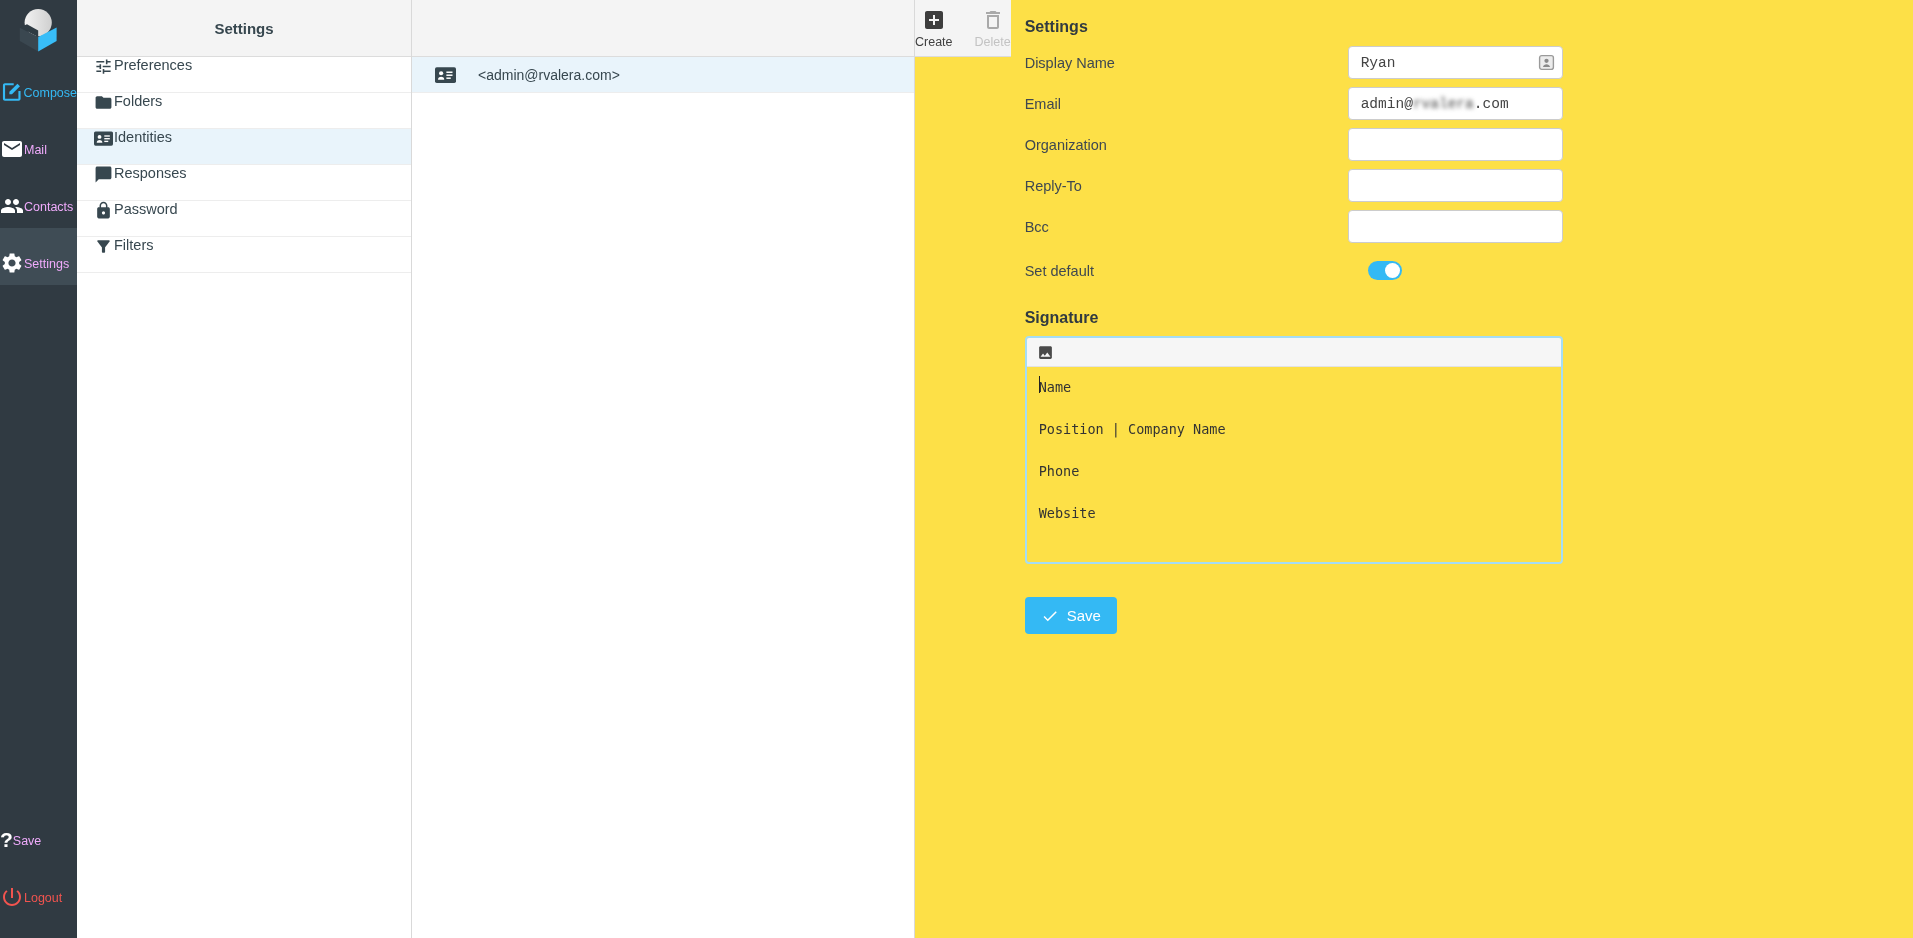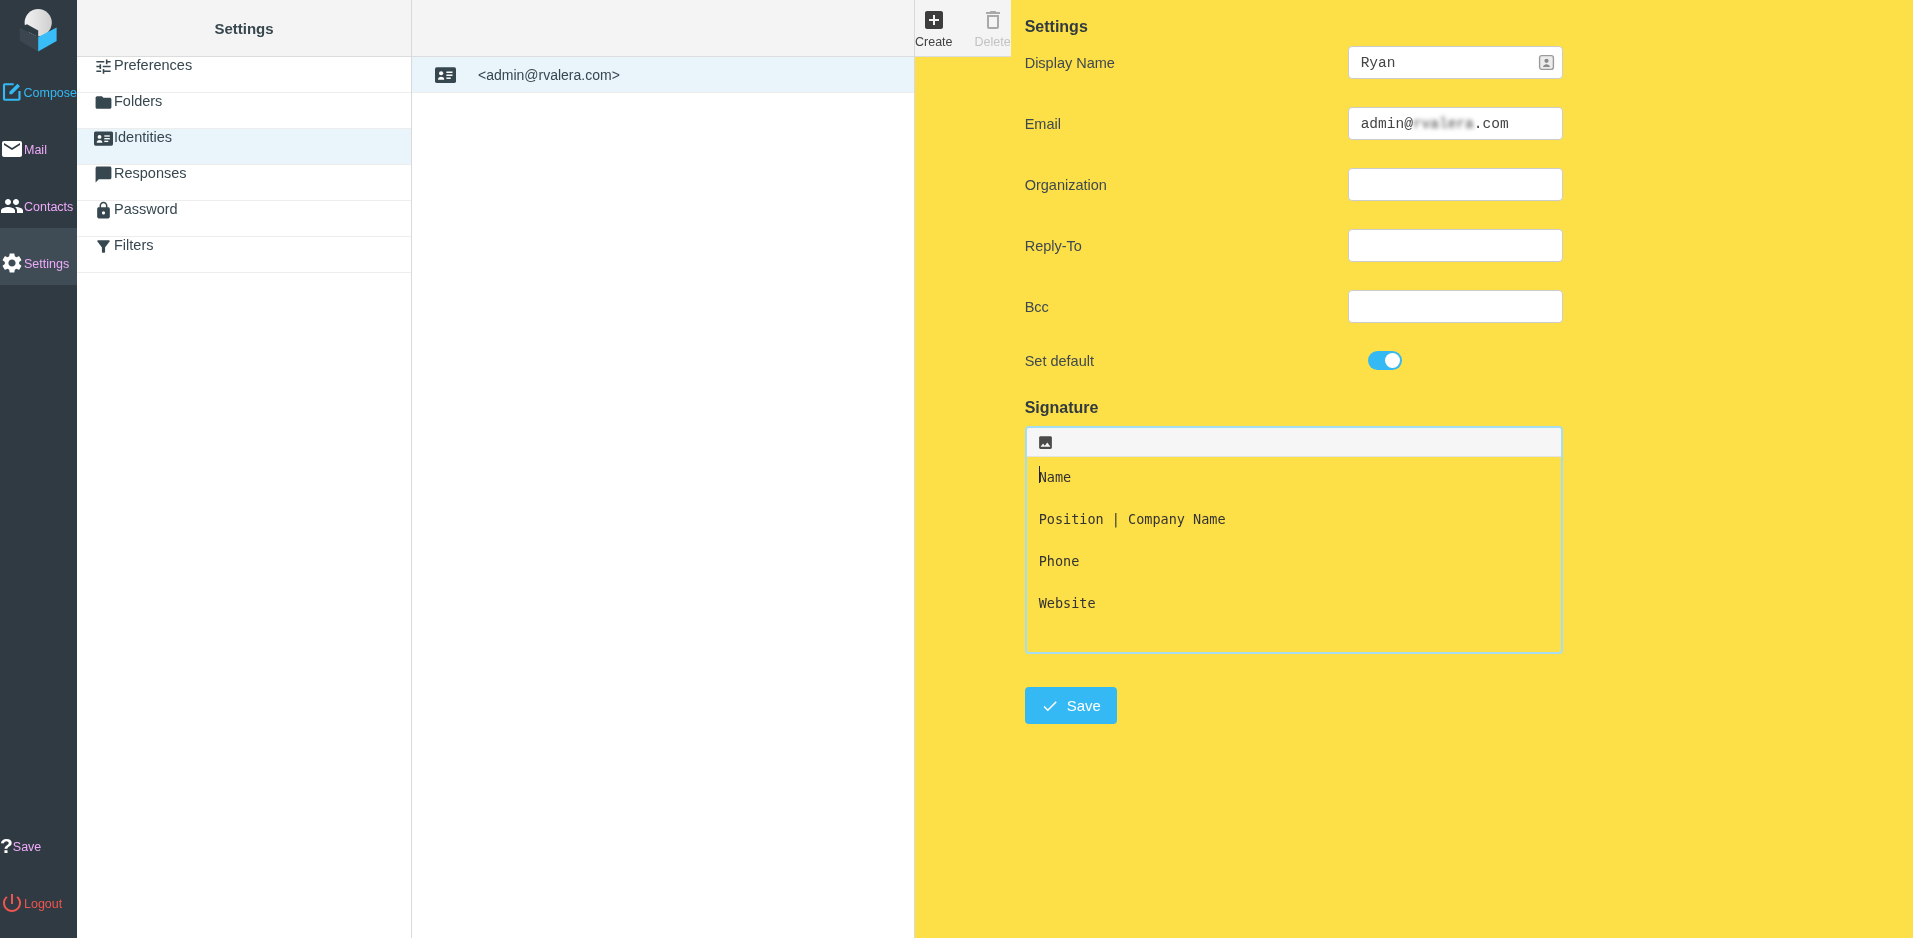--- a/index.html
+++ b/index.html
@@ -20,21 +20,21 @@
   .task .tlabel{font-size:12.5px;margin-top:3px;color:#f0abfc;}
   .task svg{width:24px;height:24px;}
   .task.accent .tlabel{color:var(--accent);}
   .task.accent svg{fill:var(--accent);}
   .task.white svg{fill:#fff;}
   .task.active{background:var(--sidebarActiveBg);}
   .task.red .tlabel{color:var(--logoutRed);}
   .task.red svg{fill:var(--logoutRed);}
   .qmark{font-size:21px;font-weight:700;color:#fff;line-height:24px;}
   .push{margin-top:auto;}
-  .task:last-child{margin-bottom:13px;}
+  .task:last-child{margin-bottom:19px;}
 
   
   .col{background:#fff;border-right:1px solid #d9d9d9;display:flex;flex-direction:column;flex-shrink:0;}
   .col-header{height:57px;background:var(--headerBg);border-bottom:1px solid #dcdcdc;
     display:flex;align-items:center;justify-content:center;flex-shrink:0;}
   .col-title{font-weight:700;font-size:15px;color:var(--darkText);}
   .settings-col{width:335px;}
   .identities-col{width:503px;}
   .menu-list{list-style:none;}
   .menu-item{height:36px;display:flex;align-items:flex-start;gap:1px;padding:0 17px;
@@ -55,21 +55,21 @@
   .tbtn svg{width:24px;height:24px;}
   .tbtn .tblabel{font-size:12.5px;}
   .tbtn.create svg{fill:#3d3d3d;}
   .tbtn.create .tblabel{color:#3f3f3f;}
   .tbtn.disabled svg{fill:#a9a9a9;}
   .tbtn.disabled .tblabel{color:#c3c3c3;}
   .tbtn.disabled{cursor:default;}
 
   .content{padding:18px 10px 0 14px;overflow:hidden;}
   .section-title{font-size:16px;font-weight:700;color:#313a40;margin-bottom:10px;}
-  .frow{display:flex;align-items:center;margin-bottom:28px;}
+  .frow{display:flex;align-items:center;margin-bottom:8px;}
   .frow label{width:323px;font-size:14.5px;color:#3f4850;flex-shrink:0;}
   .input-wrap{flex:1;position:relative;display:flex;}
   .txt{flex:1;height:33px;border:1px solid #ccc;border-radius:4px;padding:0 12px;
     font-size:14.5px;color:#444;font-family:Liberation Mono, monospace;background:#fff;outline:none;
     display:flex;align-items:center;}
   .autofill-ic{position:absolute;right:8px;top:8px;width:17px;height:17px;}
   .redacted{filter:blur(2.3px);}
   .toggle-row{margin-top:18px;margin-bottom:0;gap:20px;}
   .toggle{width:34px;height:19px;border-radius:10px;background:var(--accent);
     position:relative;cursor:pointer;display:inline-block;}

